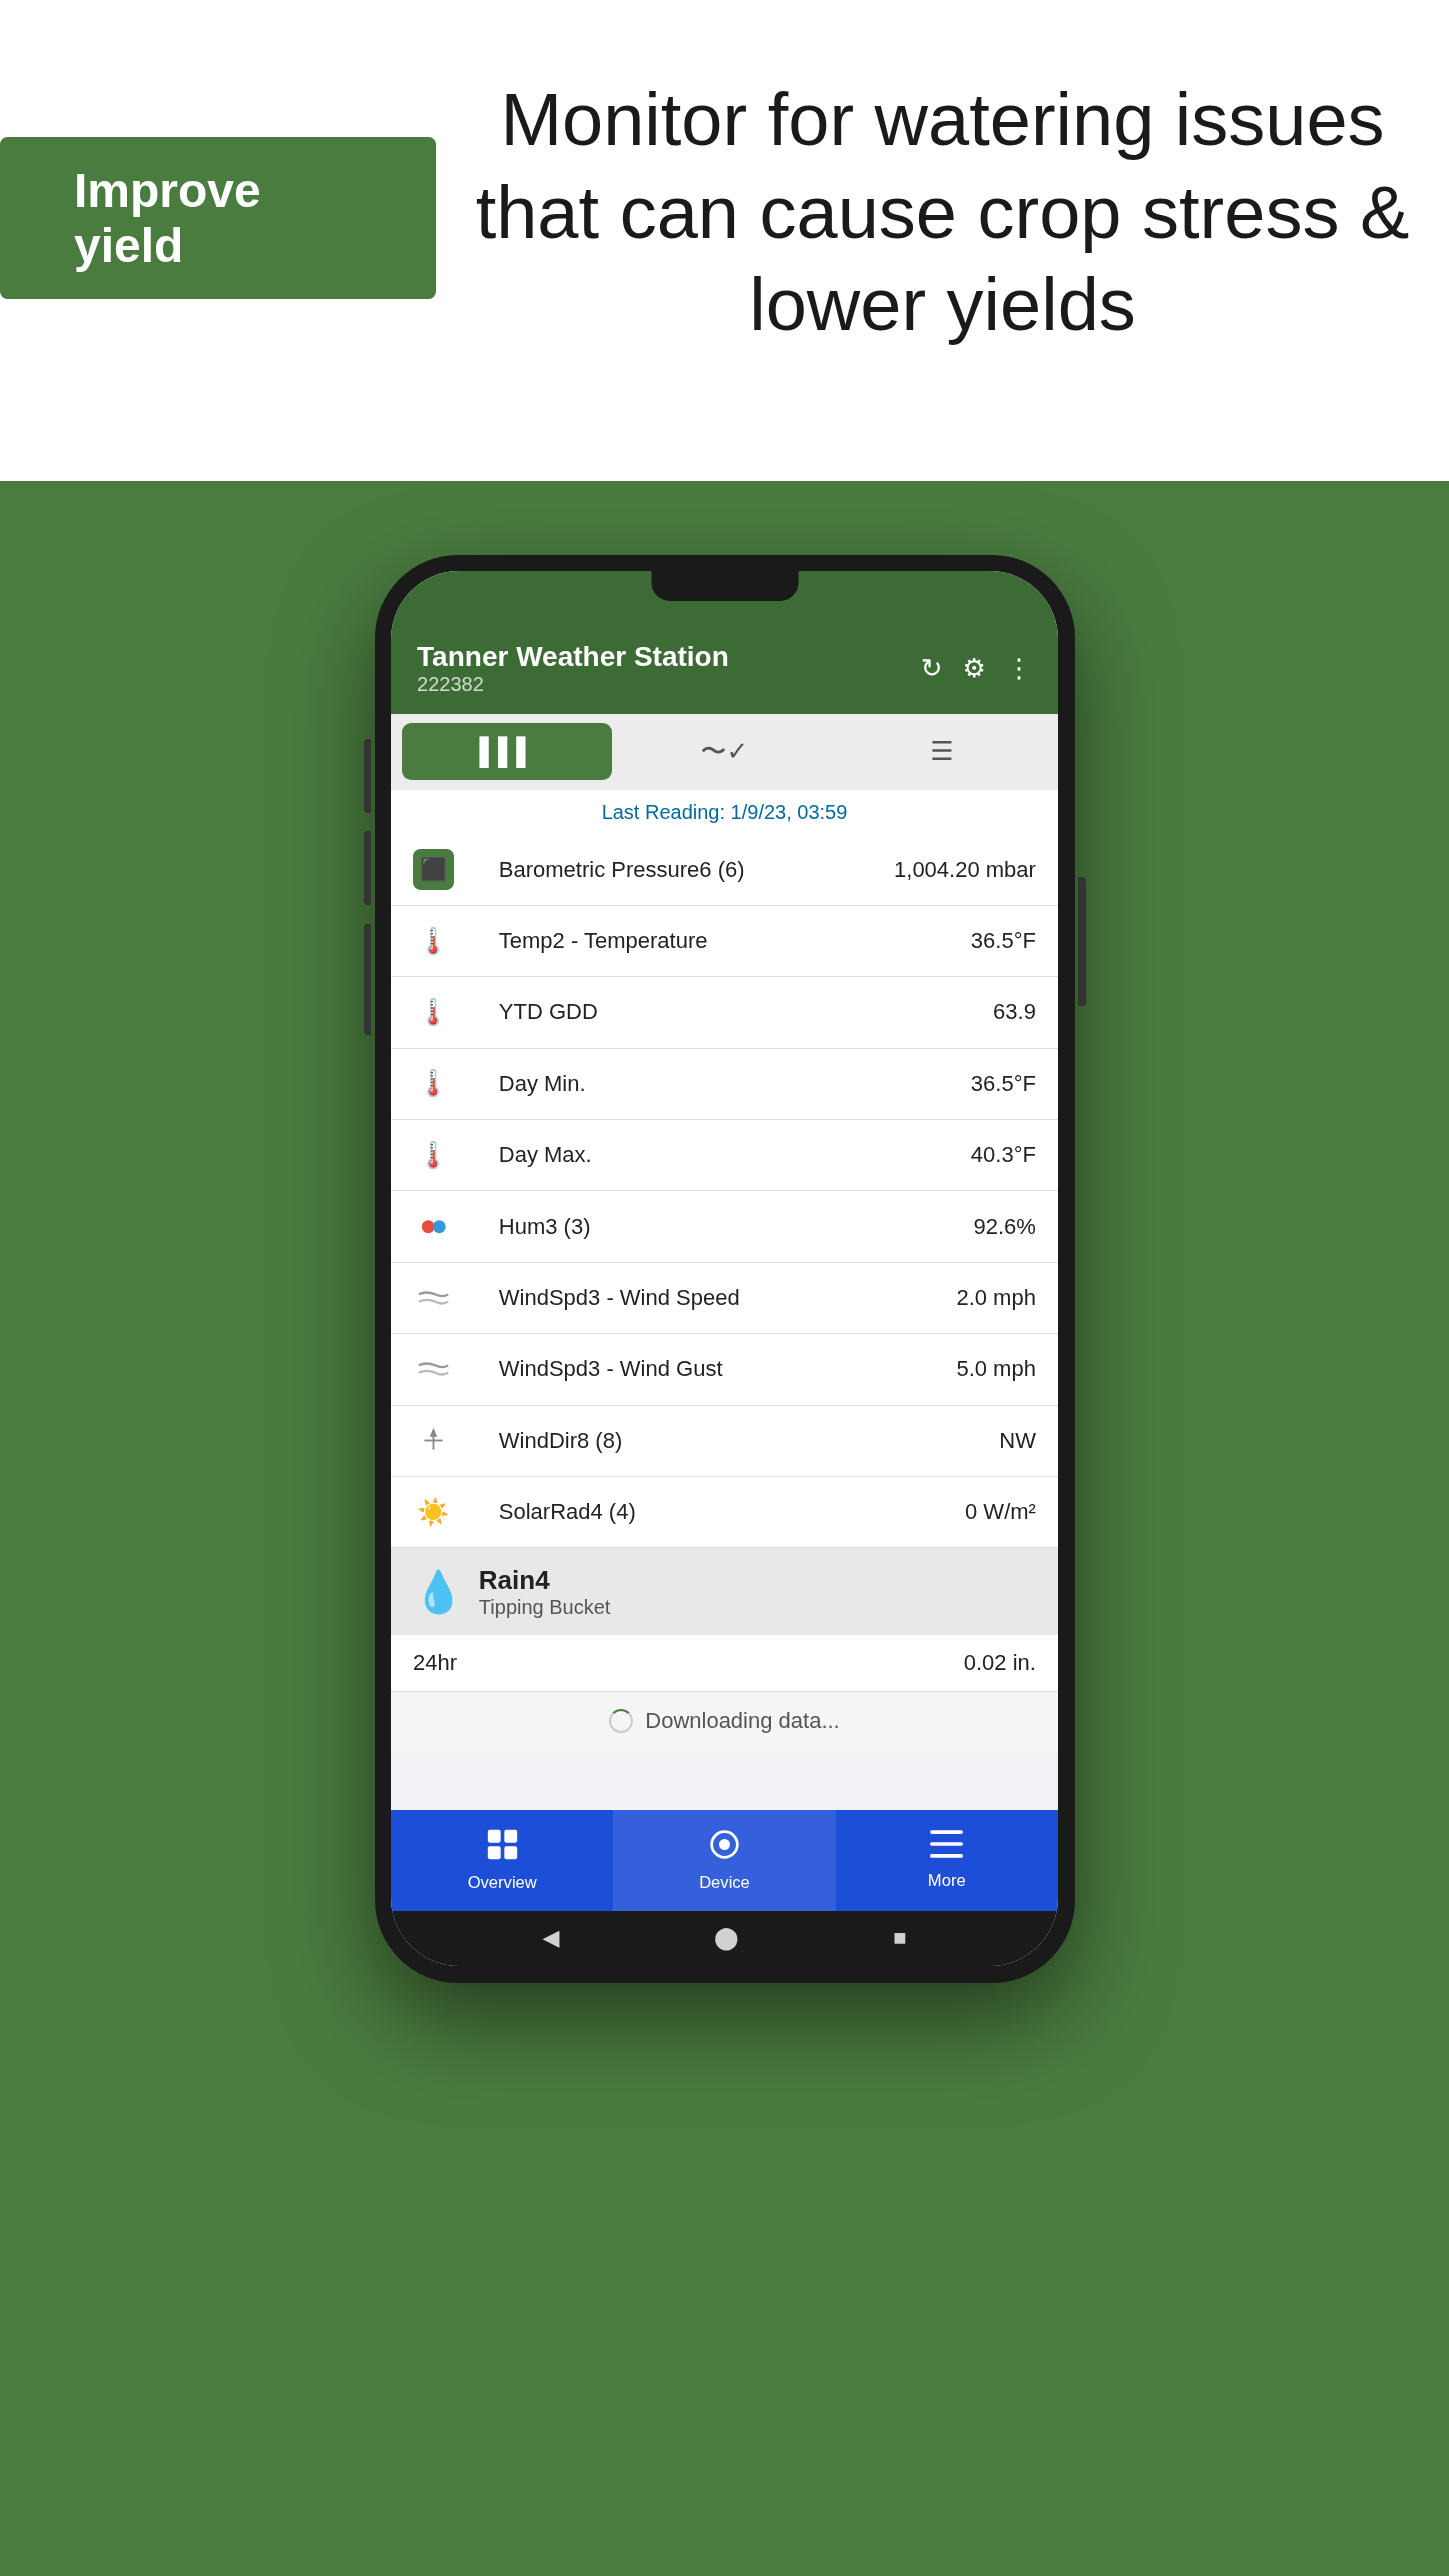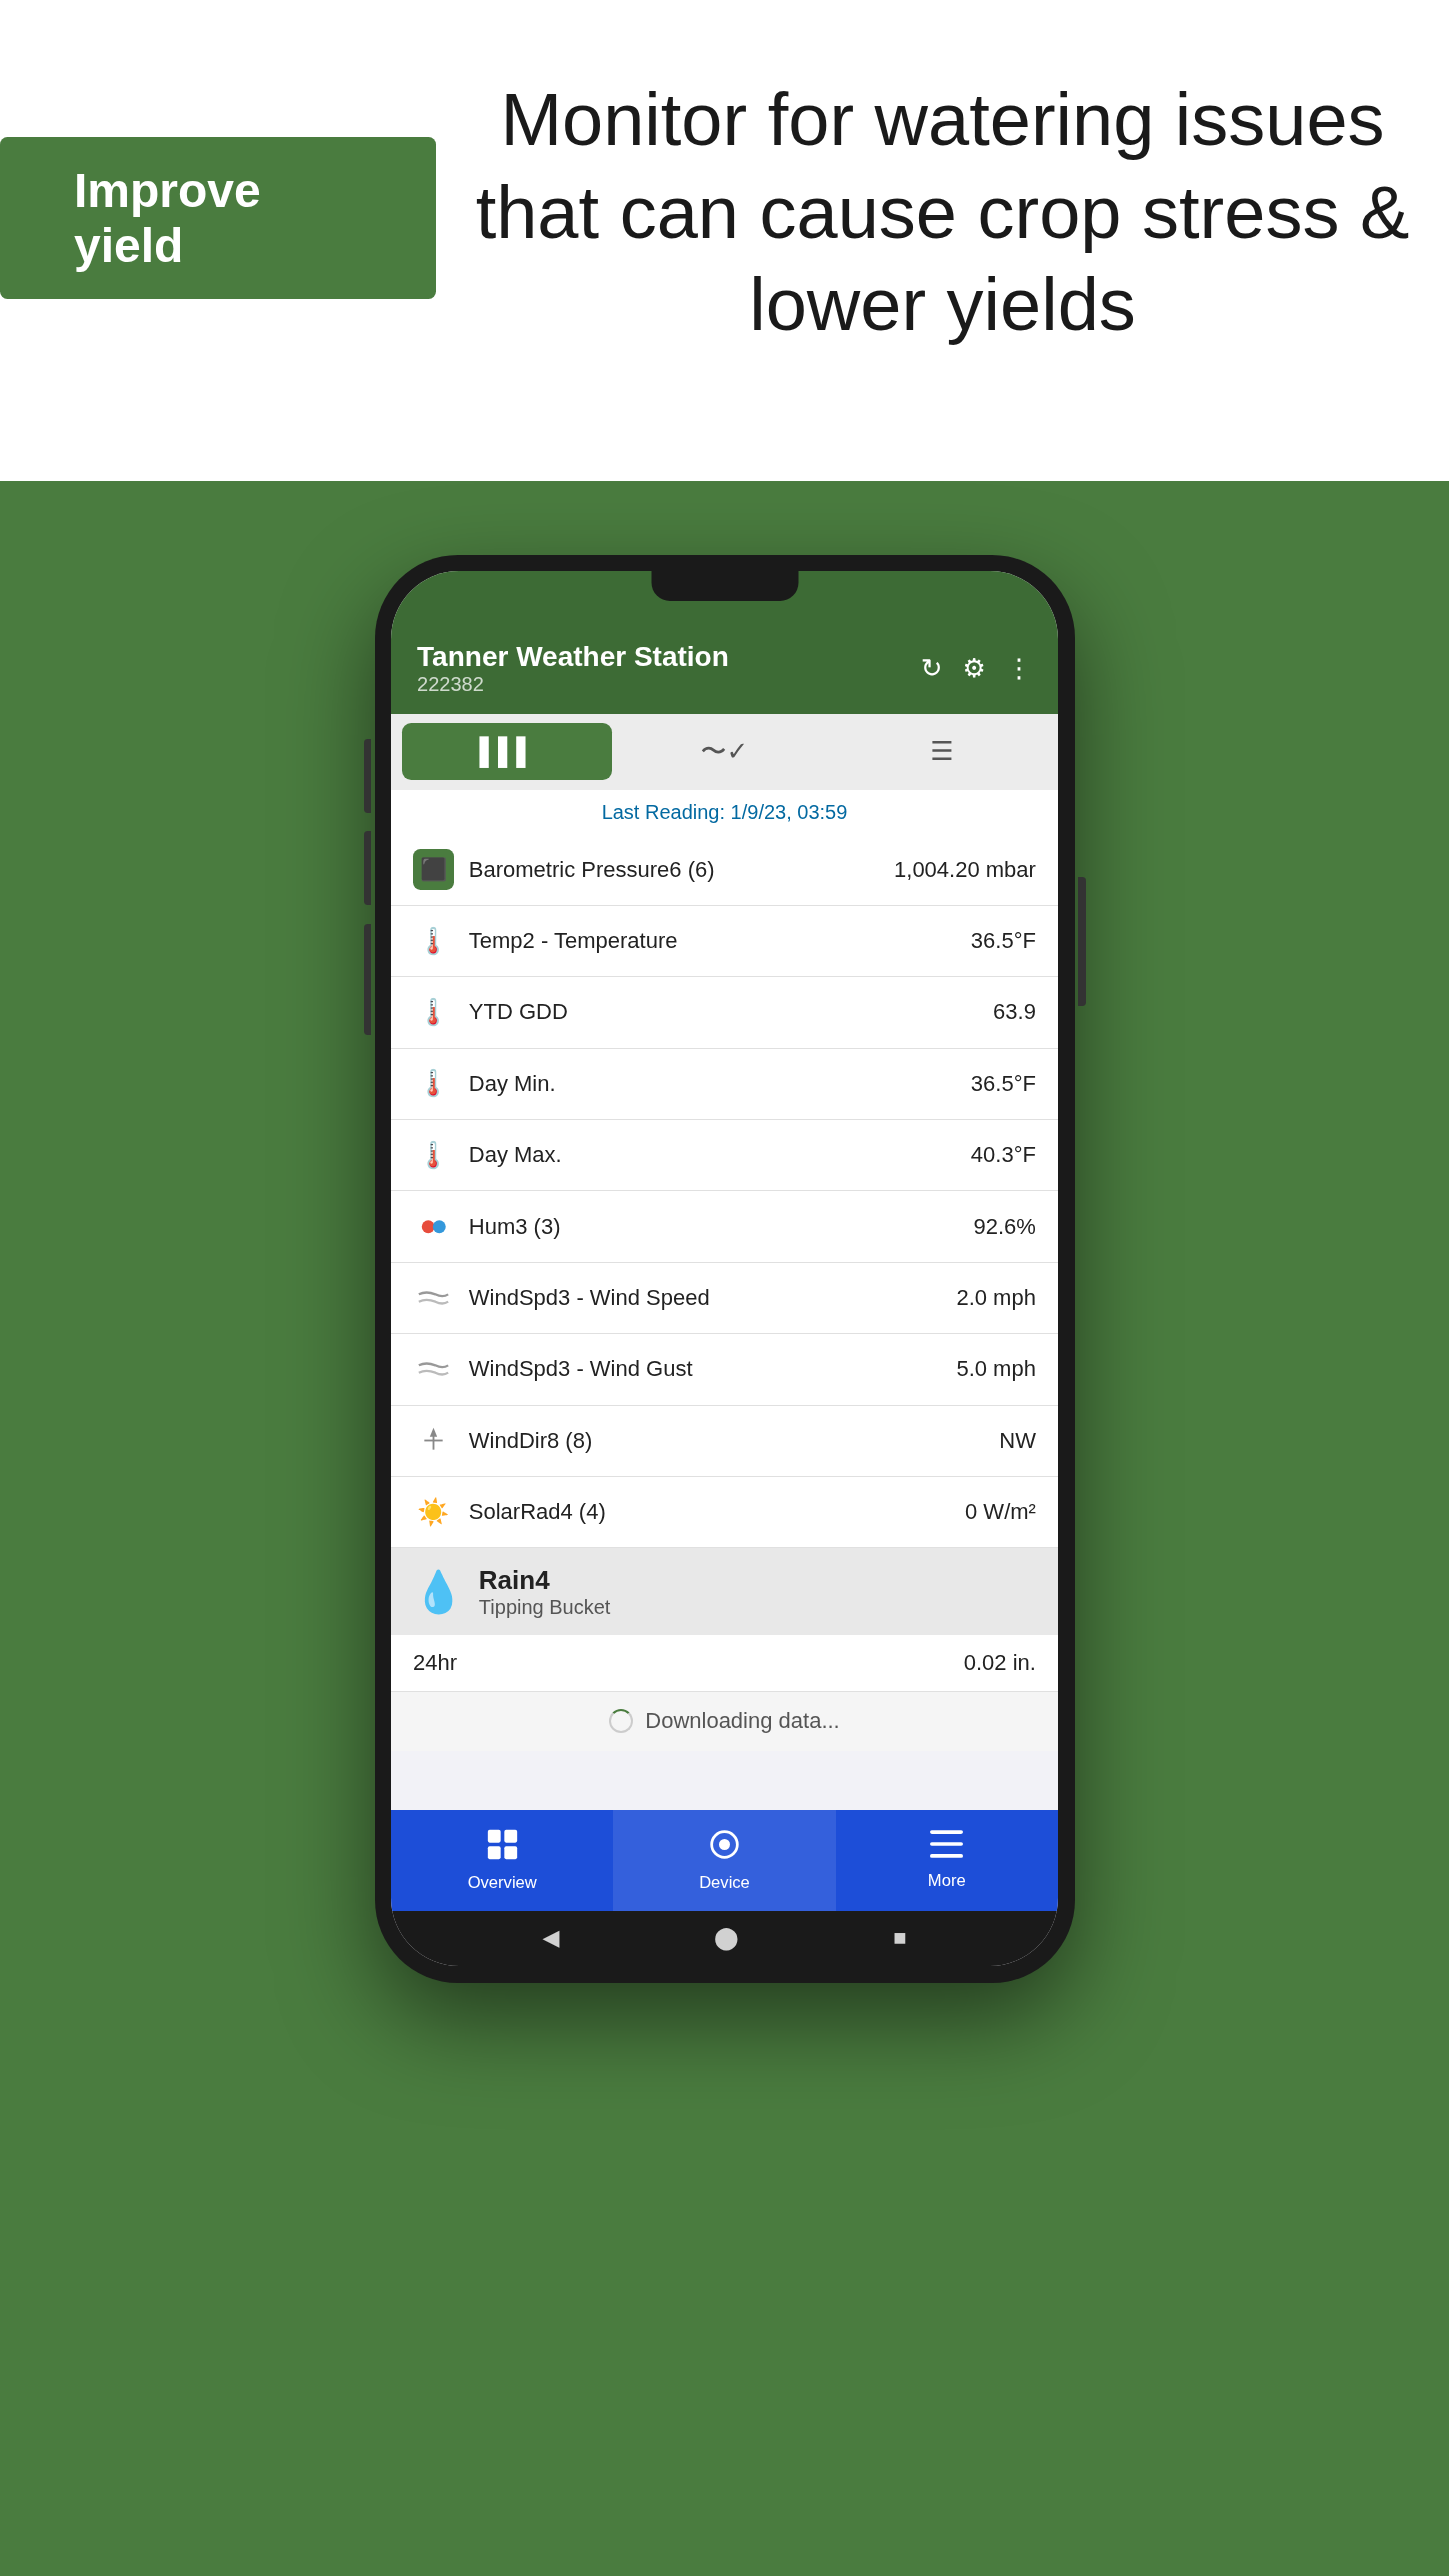--- a/index.html
+++ b/index.html
@@ -202,20 +202,21 @@
       align-items: center;
       justify-content: center;
       font-size: 26px;
       flex-shrink: 0;
     }
 
     .sensor-name {
       flex: 1;
       font-size: 22px;
       color: #222;
+      margin-left: 30px;
     }
 
     .sensor-value {
       font-size: 22px;
       color: #222;
       text-align: right;
     }
 
     
     .rain-section-header {

